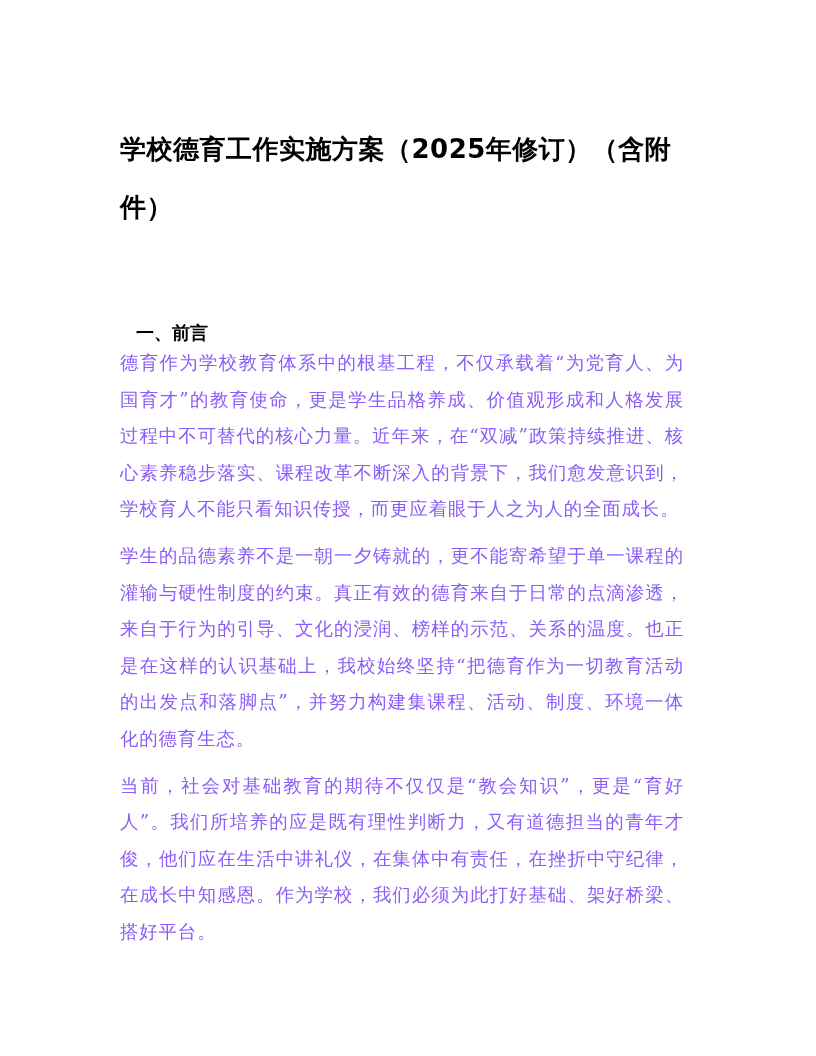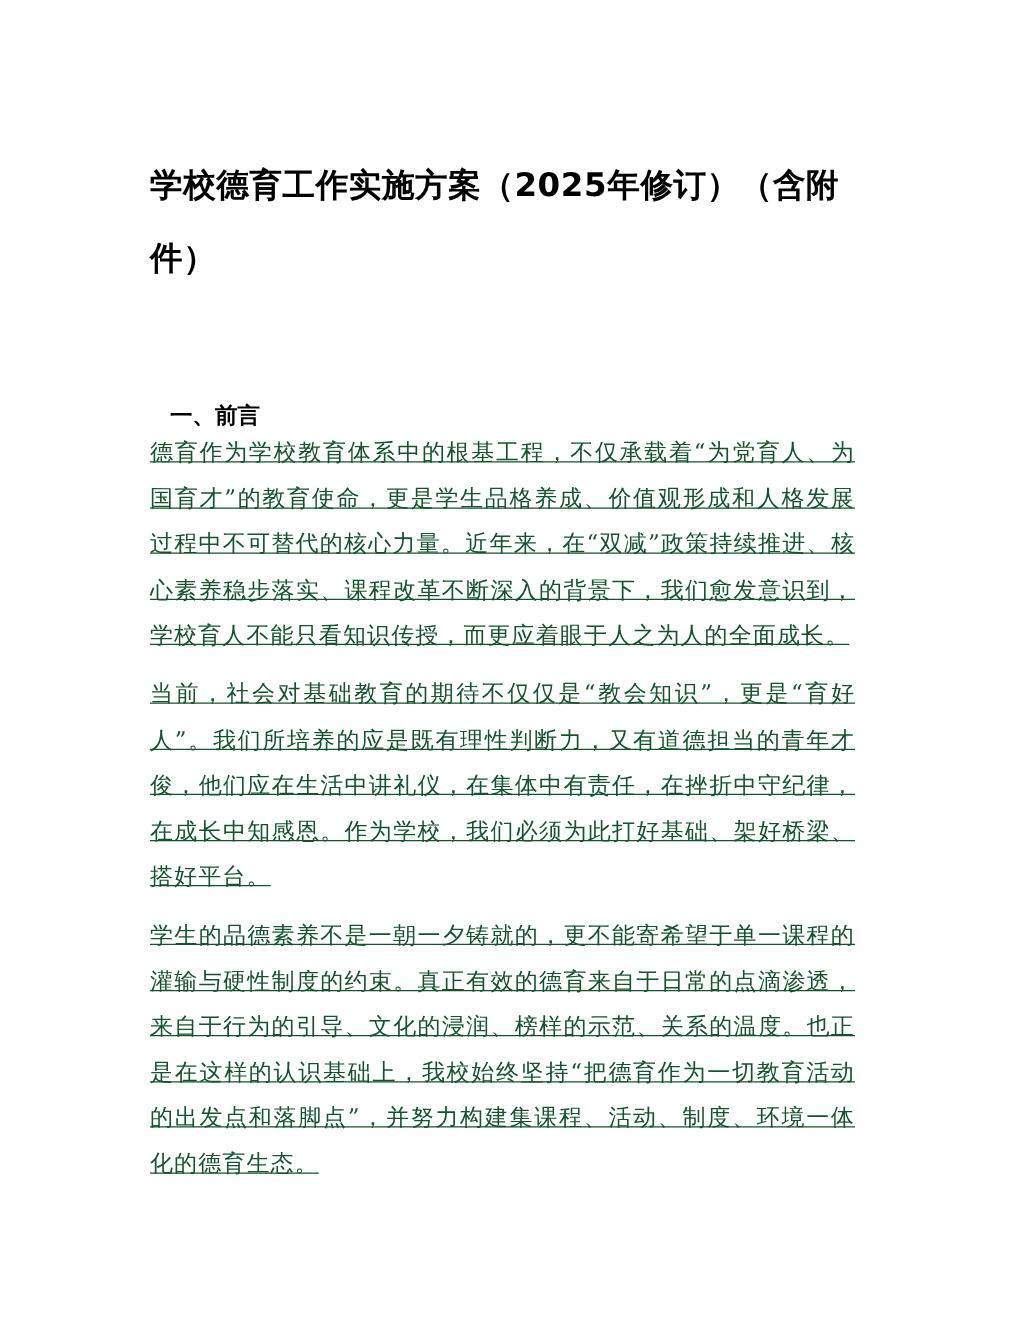--- a/index.html
+++ b/index.html
@@ -50,31 +50,30 @@
       left: 0;
       top: 345px;
       width: 564px;
     }
     .para {
       margin: 0 0 10px 0;
       font-size: 18.4px;
       line-height: 36.6px;
       letter-spacing: 0.9px;
       text-align: justify;
-      color: #14532d;
+      color: #8b5cf6;
       word-break: break-all;
-      text-decoration: underline;
     }
   </style>
 </head>
 <body>
 
 <div class="page">
   <h1 class="doc-title">学校德育工作实施方案（2025年修订）（含附件）</h1>
 
   <h2 class="section-heading">一、前言</h2>
 
   <div class="body">
     <p class="para">德育作为学校教育体系中的根基工程，不仅承载着“为党育人、为国育才”的教育使命，更是学生品格养成、价值观形成和人格发展过程中不可替代的核心力量。近年来，在“双减”政策持续推进、核心素养稳步落实、课程改革不断深入的背景下，我们愈发意识到，学校育人不能只看知识传授，而更应着眼于人之为人的全面成长。</p>
+    <p class="para">学生的品德素养不是一朝一夕铸就的，更不能寄希望于单一课程的灌输与硬性制度的约束。真正有效的德育来自于日常的点滴渗透，来自于行为的引导、文化的浸润、榜样的示范、关系的温度。也正是在这样的认识基础上，我校始终坚持“把德育作为一切教育活动的出发点和落脚点”，并努力构建集课程、活动、制度、环境一体化的德育生态。</p>
     <p class="para">当前，社会对基础教育的期待不仅仅是“教会知识”，更是“育好人”。我们所培养的应是既有理性判断力，又有道德担当的青年才俊，他们应在生活中讲礼仪，在集体中有责任，在挫折中守纪律，在成长中知感恩。作为学校，我们必须为此打好基础、架好桥梁、搭好平台。</p>
-    <p class="para">学生的品德素养不是一朝一夕铸就的，更不能寄希望于单一课程的灌输与硬性制度的约束。真正有效的德育来自于日常的点滴渗透，来自于行为的引导、文化的浸润、榜样的示范、关系的温度。也正是在这样的认识基础上，我校始终坚持“把德育作为一切教育活动的出发点和落脚点”，并努力构建集课程、活动、制度、环境一体化的德育生态。</p>
   </div>
 </div>
 
 </body></html>

